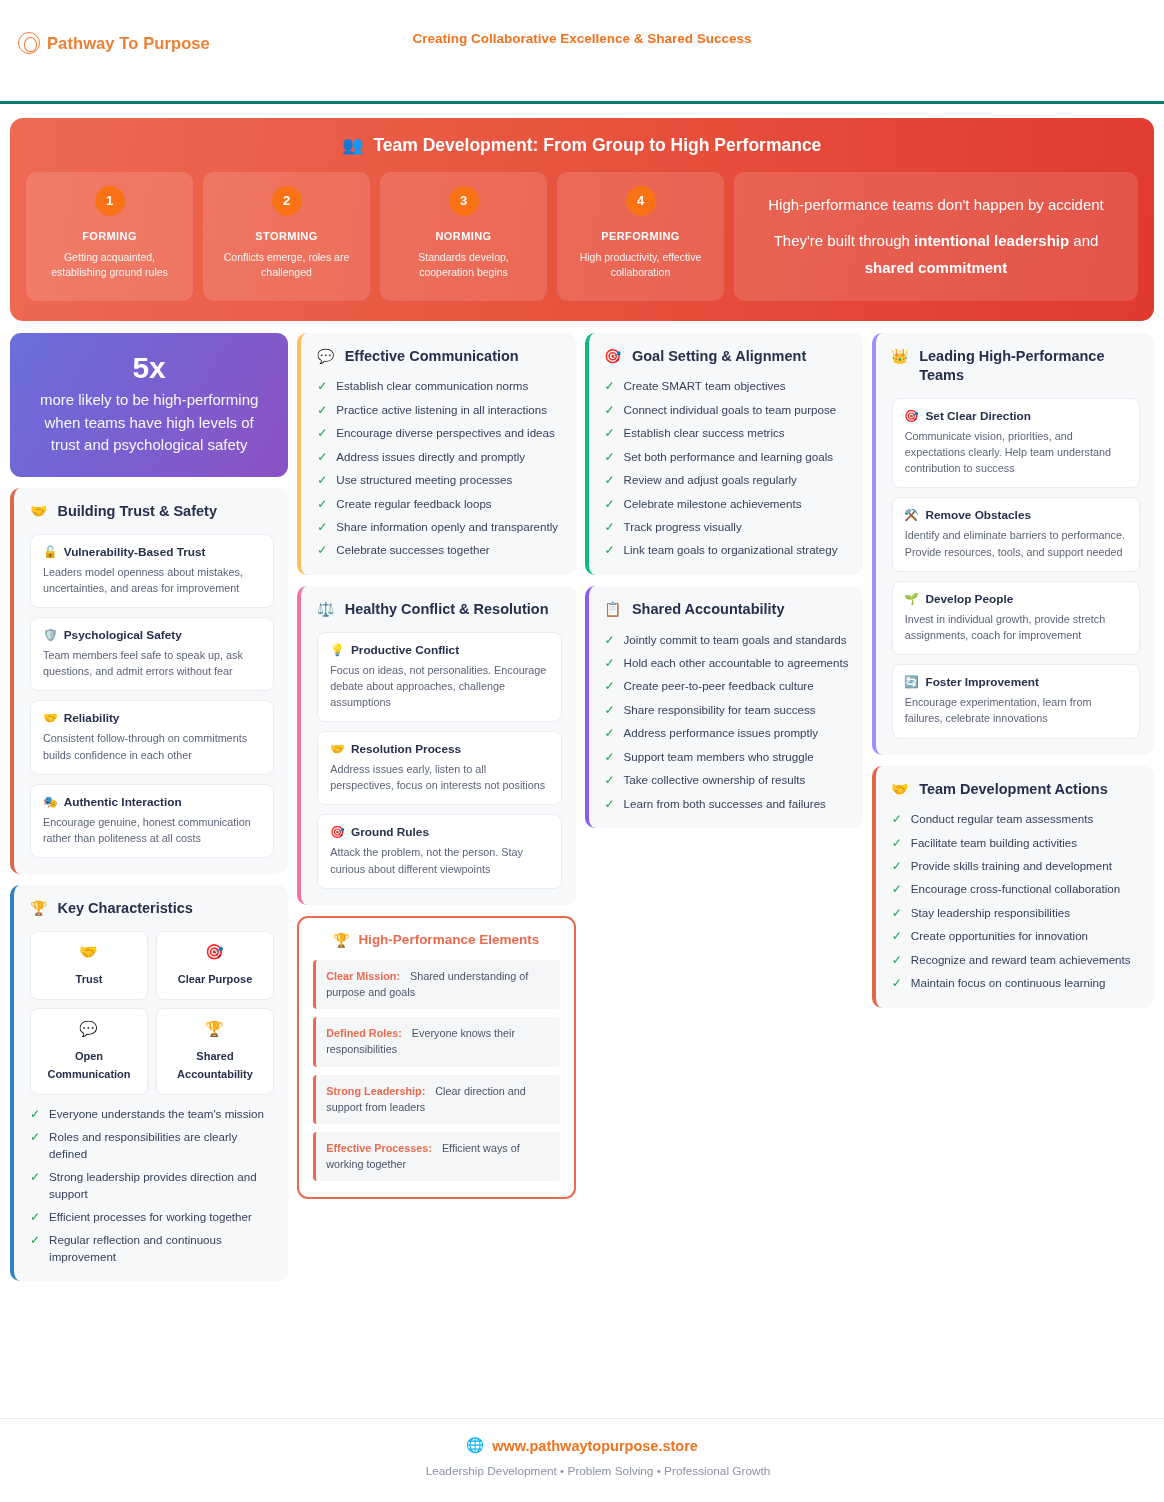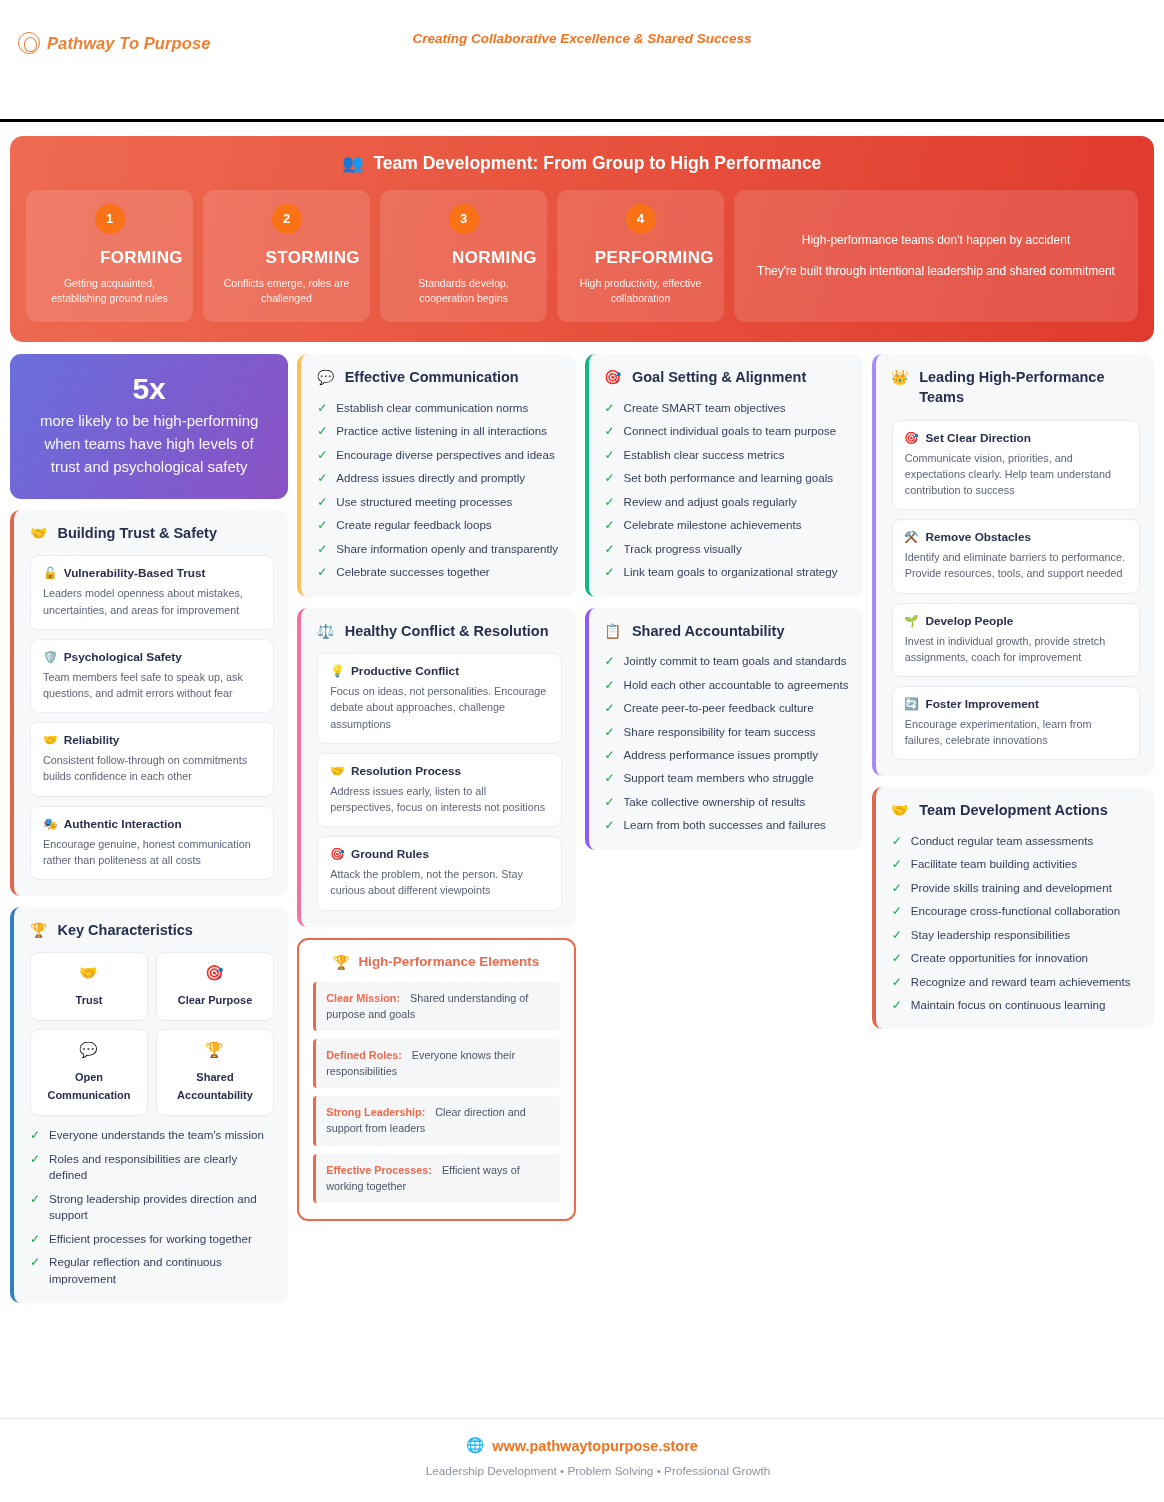--- a/index.html
+++ b/index.html
@@ -8,24 +8,23 @@
     height: 1502px;
     background: #ffffff;
     font-family: "Liberation Sans", sans-serif;
     color: #2b3550;
     overflow: hidden;
   }
 
   
   .header {
     position: relative;
-    height: 122px;
-    border-bottom: 3px solid #000000;
+    height: 104px;
+    border-bottom: 3px solid #0f766e;
     background: #ffffff;
-    font-style: italic;
   }
   .logo {
     position: absolute;
     left: 18px; top: 32px;
     display: flex; align-items: center; gap: 7px;
   }
   .logo-mark {
     width: 22px; height: 22px;
     border: 1.6px solid #ee8034;
     border-radius: 50%;
@@ -89,33 +88,33 @@
   }
   .stage-num {
     width: 30px; height: 30px;
     border-radius: 50%;
     background: #f97316;
     color: #fff;
     font-size: 13px; font-weight: 700;
     line-height: 30px;
     margin: 0 auto 14px auto;
   }
-  .stage-name { font-size: 17px; font-weight: 700; letter-spacing: .4px; margin-bottom: 8px; text-align: right; }
+  .stage-name { font-size: 11px; font-weight: 700; letter-spacing: .4px; margin-bottom: 8px; }
   .stage-desc { font-size: 10.5px; line-height: 1.45; color: rgba(255,255,255,.93); }
   .banner-note {
     flex: 1 1 auto;
     background: rgba(255,255,255,.13);
     border-radius: 11px;
     padding: 20px 20px;
     text-align: center;
-    font-size: 12px;
+    font-size: 15px;
     line-height: 1.75;
     display: flex; flex-direction: column; justify-content: center; gap: 10px;
   }
-  .banner-note b { font-weight: 400; }
+  .banner-note b { font-weight: 700; }
 
   
   .grid {
     display: flex;
     gap: 9px;
     padding: 12px 10px 0 10px;
     align-items: flex-start;
   }
   .col { width: 279px; display: flex; flex-direction: column; gap: 11px; }
   .col-wide { width: 283px; }

